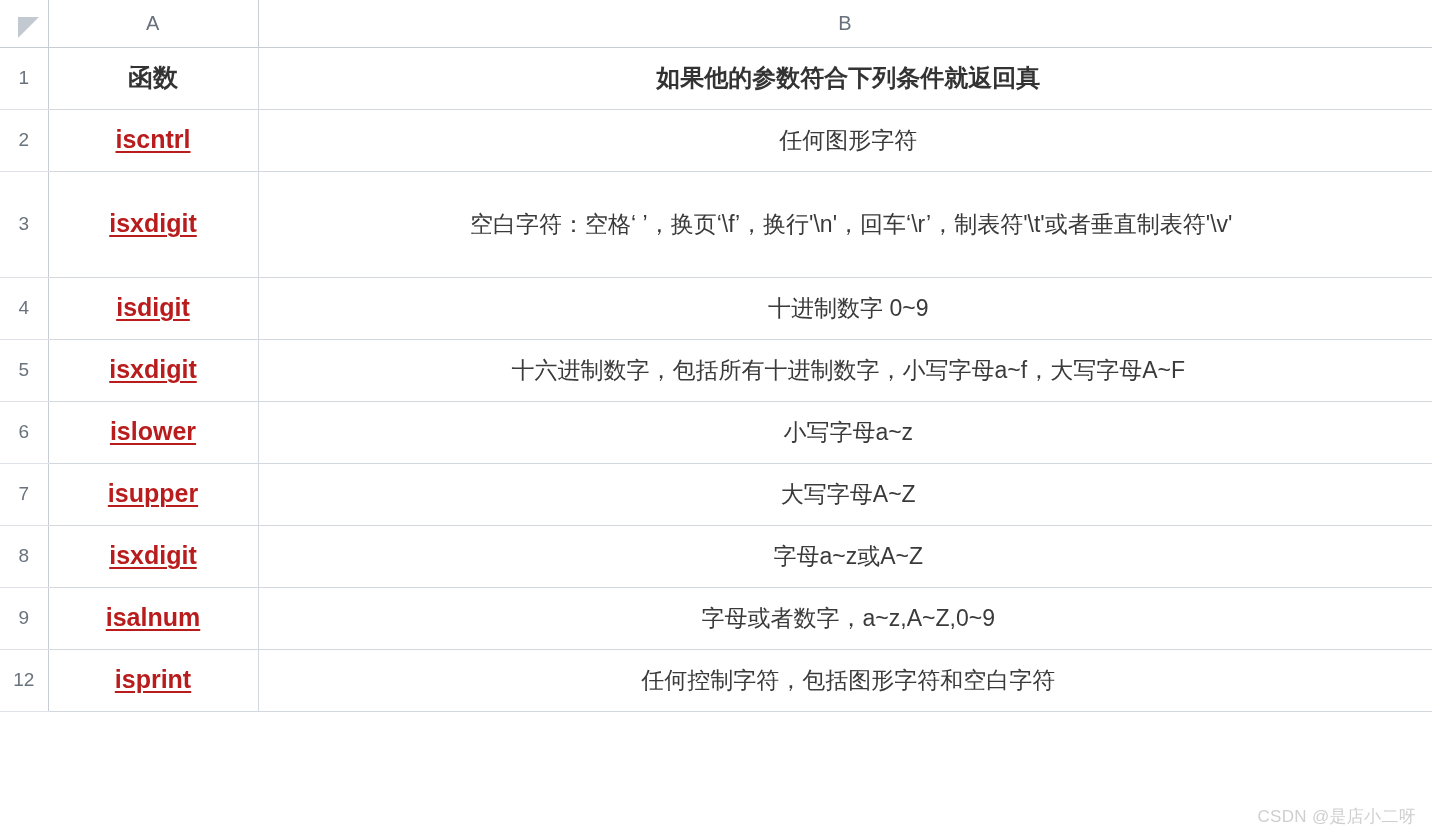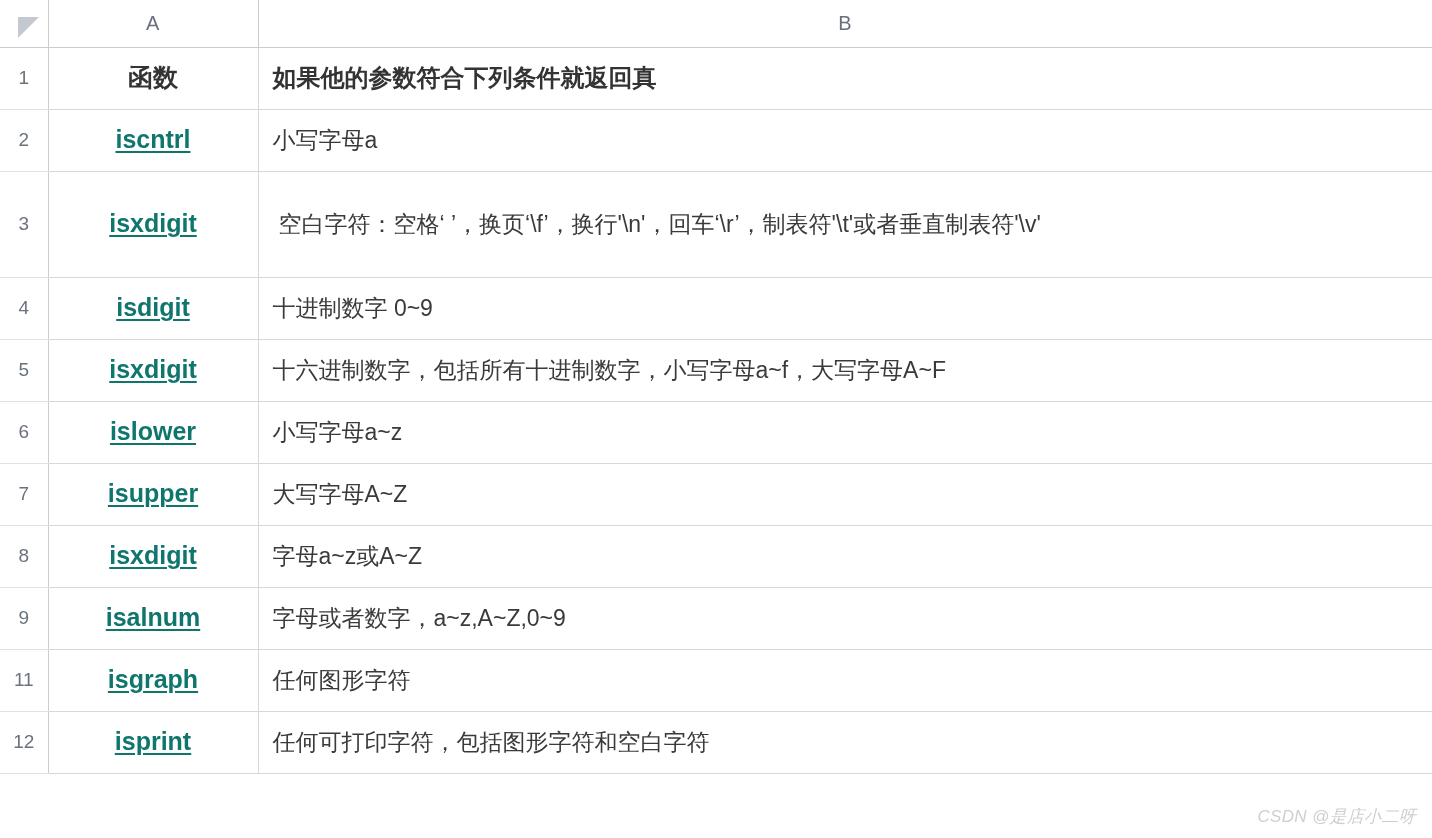--- a/index.html
+++ b/index.html
@@ -89,20 +89,21 @@
   
   td.cell {
     border-right: 1px solid #d3d8de;
     border-bottom: 1px solid #d3d8de;
     vertical-align: middle;
     padding: 0 0 0 14px;
     font-size: 23px;
     color: #3a3a3a;
     line-height: 1.42;
     overflow: hidden;
+    text-align: center;
   }
   td.cell.col-b-cell {
     border-right: none;
     padding-right: 8px;
   }
 
   
   td.cell.col-a-cell {
     text-align: center;
     padding: 0;
@@ -112,21 +113,21 @@
   tr.data-row-1 td.cell {
     font-weight: bold;
     color: #333333;
     font-size: 24px;
     margin-top: 24px;
   }
   tr.data-row-1 td.cell.col-a-cell { font-size: 25px; }
 
   
   .fn-link {
-    color: #0f766e;
+    color: #b91c1c;
     font-weight: bold;
     text-decoration: underline;
     text-underline-offset: 3px;
     text-decoration-thickness: 2px;
     font-size: 25px;
     cursor: pointer;
     display: inline-block;
   }
 
   
@@ -144,21 +145,20 @@
   .watermark {
     position: absolute;
     right: 16px;
     bottom: 10px;
     color: #cfcfcf;
     font-size: 17px;
     letter-spacing: 0.3px;
     pointer-events: none;
     user-select: none;
     white-space: nowrap;
-    font-style: italic;
   }
 </style>
 </head>
 <body>
 
 <div class="sheet-root">
 
   <table class="grid">
     <colgroup>
       <col class="col-rowhdr">
@@ -186,21 +186,21 @@
         <td class="row-num">1</td>
         <td class="cell col-a-cell">函数</td>
         <td class="cell col-b-cell">如果他的参数符合下列条件就返回真</td>
       </tr>
 
       <tr class="h-normal">
         <td class="row-num">2</td>
         <td class="cell col-a-cell">
           <span class="fn-link">iscntrl</span>
         </td>
-        <td class="cell col-b-cell">小写字母a</td>
+        <td class="cell col-b-cell">任何图形字符</td>
       </tr>
 
       <tr class="h-tall">
         <td class="row-num">3</td>
         <td class="cell col-a-cell">
           <span class="fn-link">isxdigit</span>
         </td>
         <td class="cell col-b-cell wrap-cell">空白字符：空格‘ ’，换页‘\f’，换行'\n'，回车‘\r’，制表符'\t'或者垂直制表符'\v'</td>
       </tr>
 
@@ -246,34 +246,27 @@
 
       <tr class="h-normal">
         <td class="row-num">9</td>
         <td class="cell col-a-cell">
           <span class="fn-link">isalnum</span>
         </td>
         <td class="cell col-b-cell">字母或者数字，a~z,A~Z,0~9</td>
       </tr>
 
 
-      <tr class="h-normal">
-        <td class="row-num">11</td>
-        <td class="cell col-a-cell">
-          <span class="fn-link">isgraph</span>
-        </td>
-        <td class="cell col-b-cell">任何图形字符</td>
-      </tr>
 
       <tr class="h-normal">
         <td class="row-num">12</td>
         <td class="cell col-a-cell">
           <span class="fn-link">isprint</span>
         </td>
-        <td class="cell col-b-cell">任何可打印字符，包括图形字符和空白字符</td>
+        <td class="cell col-b-cell">任何控制字符，包括图形字符和空白字符</td>
       </tr>
 
     </tbody>
   </table>
 
   <div class="watermark">CSDN @是店小二呀</div>
 
 </div>
 
 </body></html>

